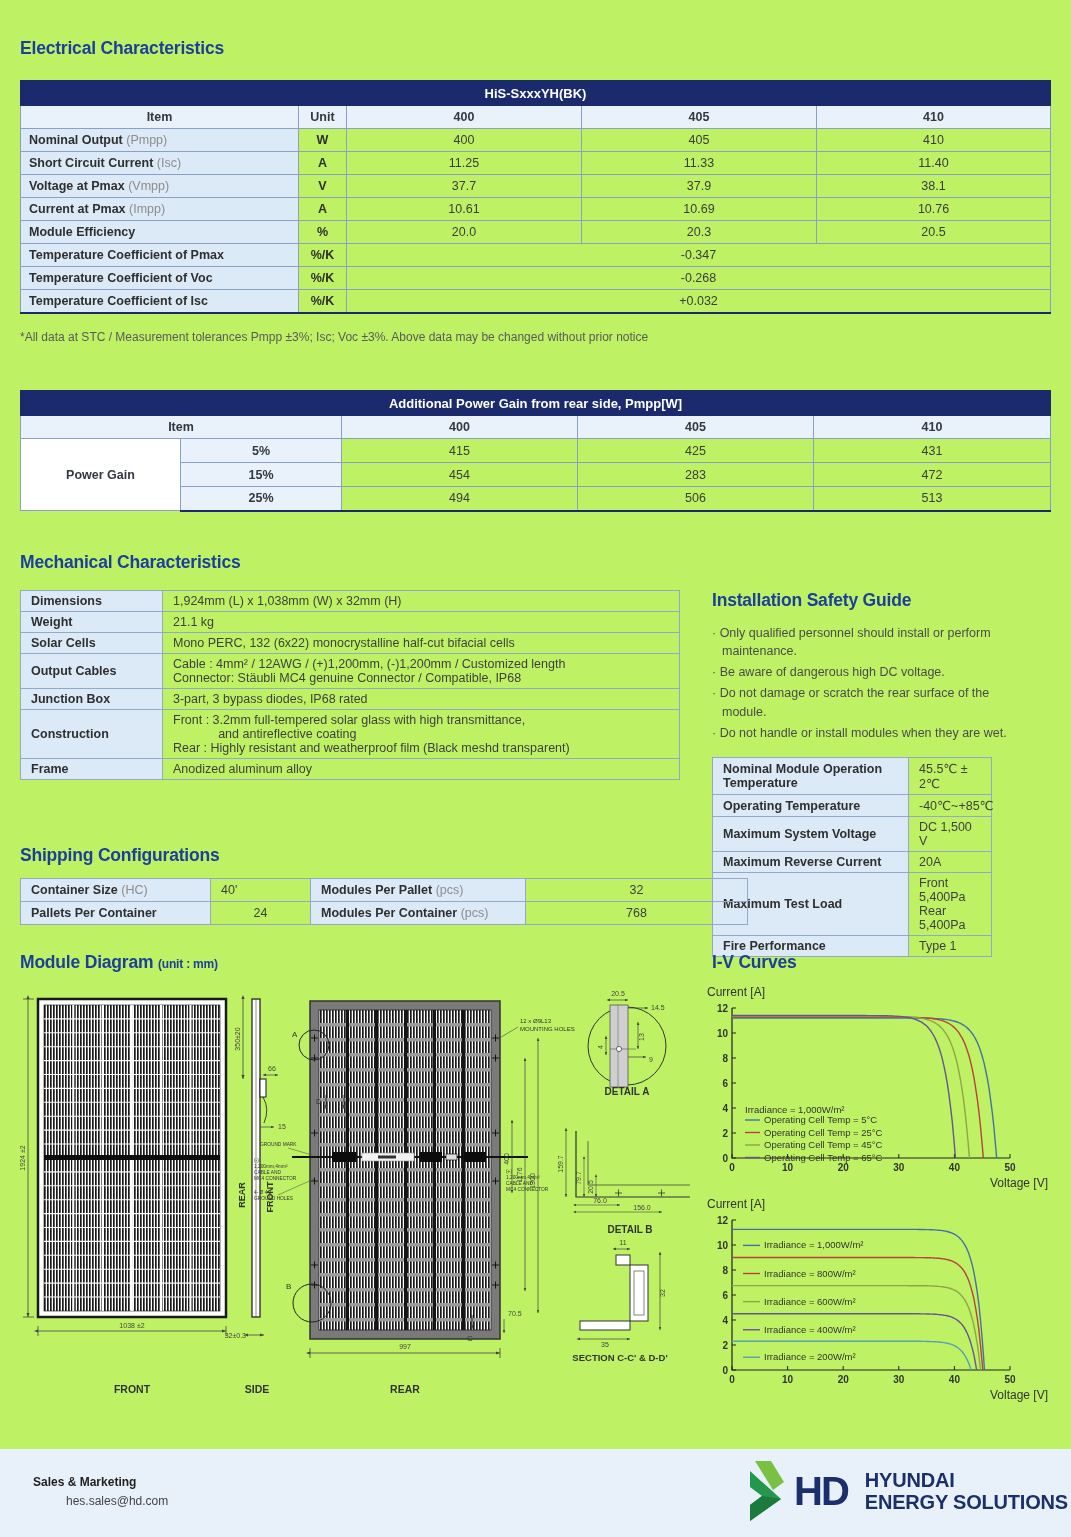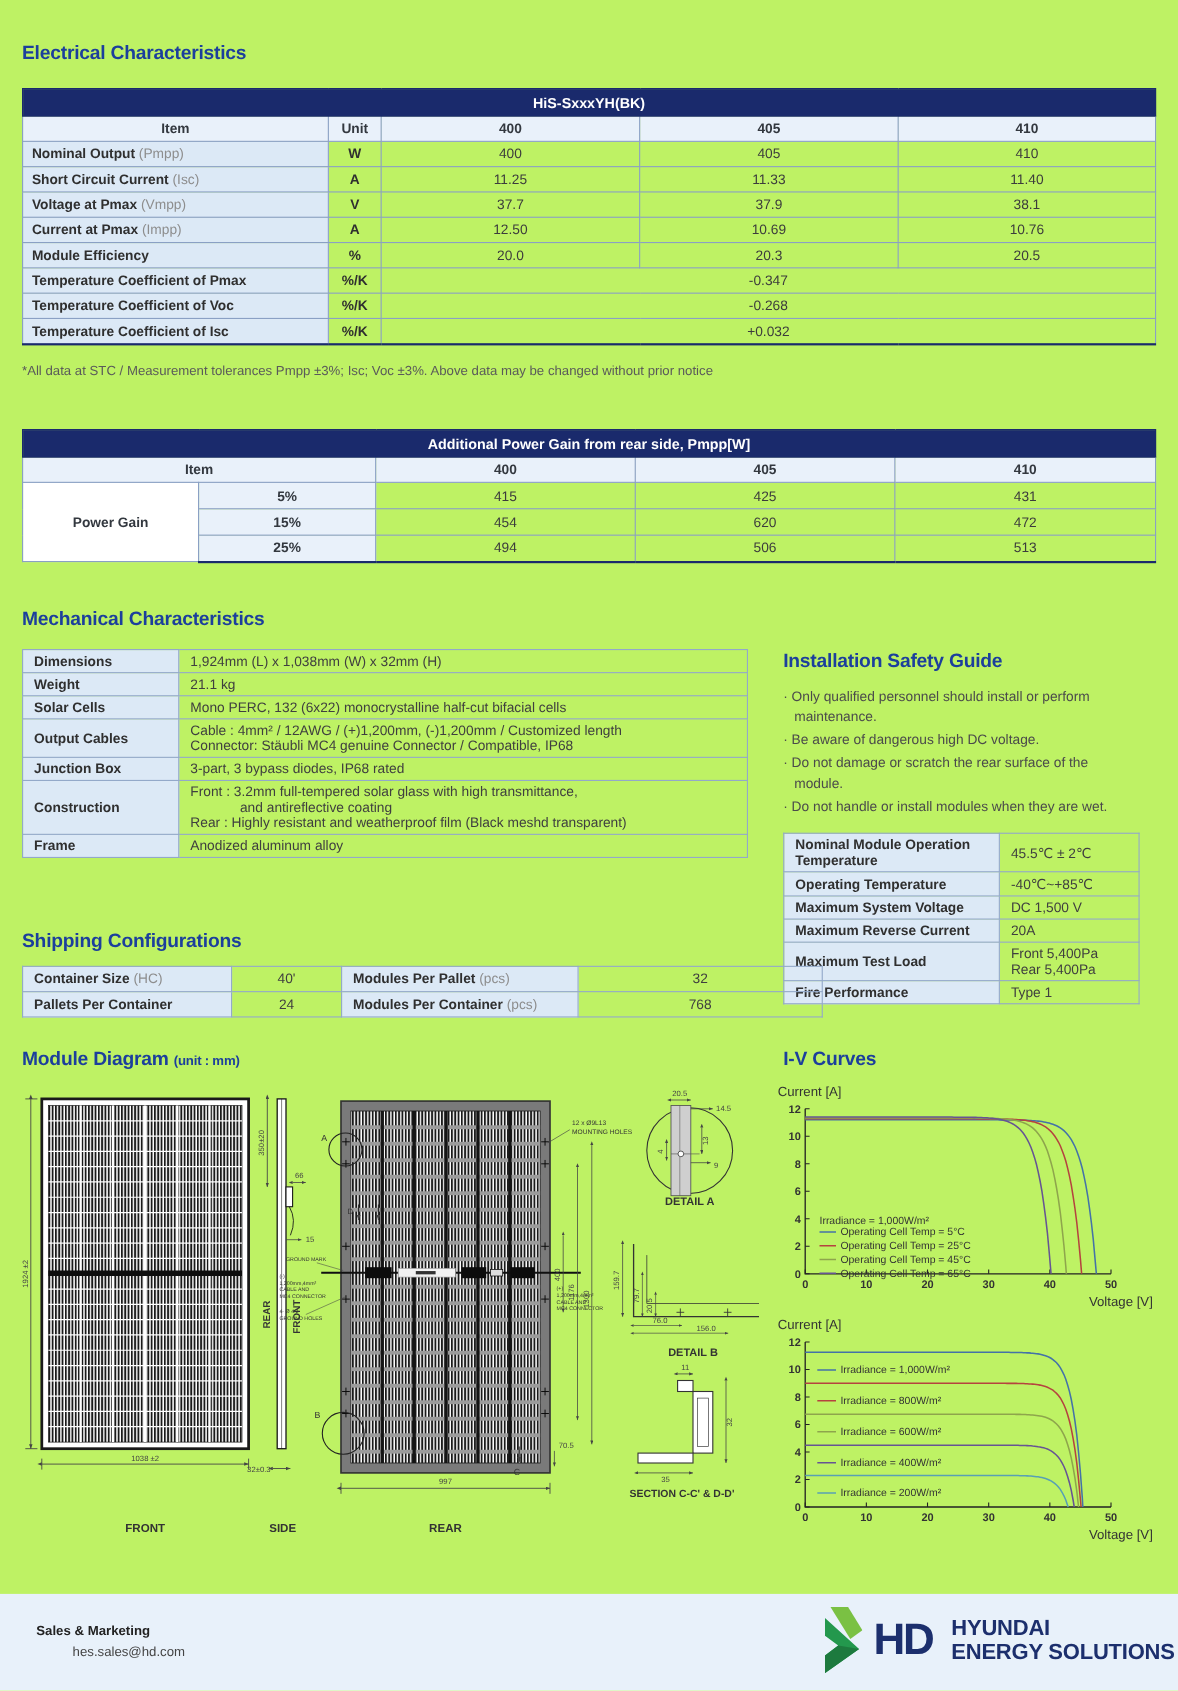--- a/index.html
+++ b/index.html
@@ -82,21 +82,21 @@
     <tr>
       <td class="lab"><span>Voltage at Pmax</span> <span class="sub">(Vmpp)</span></td>
       <td class="c u">V</td>
       <td class="c">37.7</td>
       <td class="c">37.9</td>
       <td class="c">38.1</td>
     </tr>
     <tr>
       <td class="lab"><span>Current at Pmax</span> <span class="sub">(Impp)</span></td>
       <td class="c u">A</td>
-      <td class="c">12.50</td>
+      <td class="c">10.61</td>
       <td class="c">10.69</td>
       <td class="c">10.76</td>
     </tr>
     <tr>
       <td class="lab"><span>Module Efficiency</span> <span class="sub"></span></td>
       <td class="c u">%</td>
       <td class="c">20.0</td>
       <td class="c">20.3</td>
       <td class="c">20.5</td>
     </tr>
@@ -140,21 +140,21 @@
     <tr style="height:24px;">
       <td class="c pg" rowspan="3">Power Gain</td>
       <td class="c pct">5%</td>
       <td class="c">415</td>
       <td class="c">425</td>
       <td class="c">431</td>
     </tr>
     <tr style="height:24px;">
       <td class="c pct">15%</td>
       <td class="c">454</td>
-      <td class="c">620</td>
+      <td class="c">283</td>
       <td class="c">472</td>
     </tr>
     <tr style="height:24px;">
       <td class="c pct botline">25%</td>
       <td class="c botline">494</td>
       <td class="c botline">506</td>
       <td class="c botline">513</td>
     </tr>
   </tbody>
     </table>
@@ -200,21 +200,21 @@
   </tbody>
     </table>
 
   <div class="sec-title" style="left:712px;top:590px;">Installation Safety Guide</div>
   <div class="bullets" style="left:712px;top:624px;">
     <div>Only qualified personnel should install or perform maintenance.</div>
     <div>Be aware of dangerous high DC voltage.</div>
     <div>Do not damage or scratch the rear surface of the module.</div>
     <div>Do not handle or install modules when they are wet.</div>
   </div>
-  <table class="mech" style="position:absolute;left:712px;top:757px;width:324px;">
+  <table class="mech" style="position:absolute;left:712px;top:757px;width:280px;">
     <colgroup>
         <col style="width:196px">
         <col>
       </colgroup>
     <tbody>
         <tr>
           <td class="mlab">Nominal Module Operation Temperature</td>
           <td class="mval">45.5℃ ± 2℃</td>
         </tr>
     <tr>
@@ -245,21 +245,21 @@
   <table class="mech" style="position:absolute;left:20px;top:878px;width:728px;">
     <colgroup>
         <col style="width:190px">
         <col style="width:100px">
         <col style="width:215px">
         <col>
       </colgroup>
     <tbody>
         <tr style="height:23px;">
       <td class="mlab"><span>Container Size</span> <span class="sub">(HC)</span></td>
-      <td class="mval" style="text-align:center;">40'</td>
+      <td class="mval" style="">40'</td>
       <td class="mlab"><span>Modules Per Pallet</span> <span class="sub">(pcs)</span></td>
       <td class="mval" style="text-align:center;">32</td>
     </tr>
     <tr style="height:23px;">
       <td class="mlab"><span>Pallets Per Container</span> <span class="sub"></span></td>
       <td class="mval" style="text-align:center;">24</td>
       <td class="mlab"><span>Modules Per Container</span> <span class="sub">(pcs)</span></td>
       <td class="mval" style="text-align:center;">768</td>
     </tr>
   </tbody>

